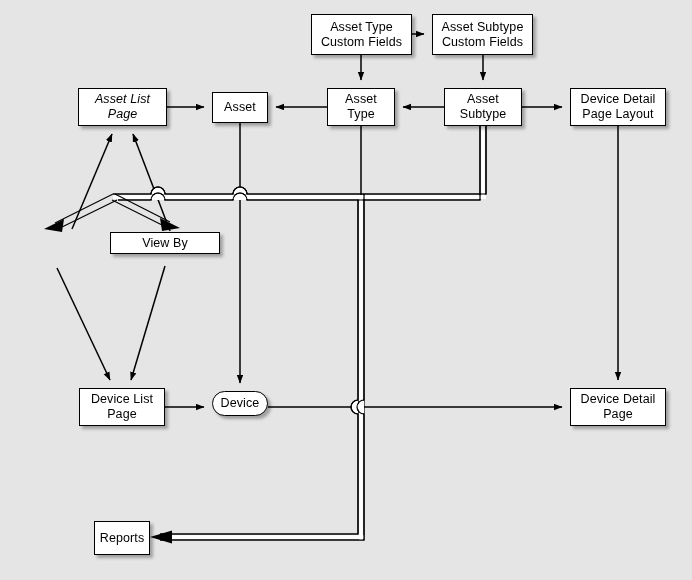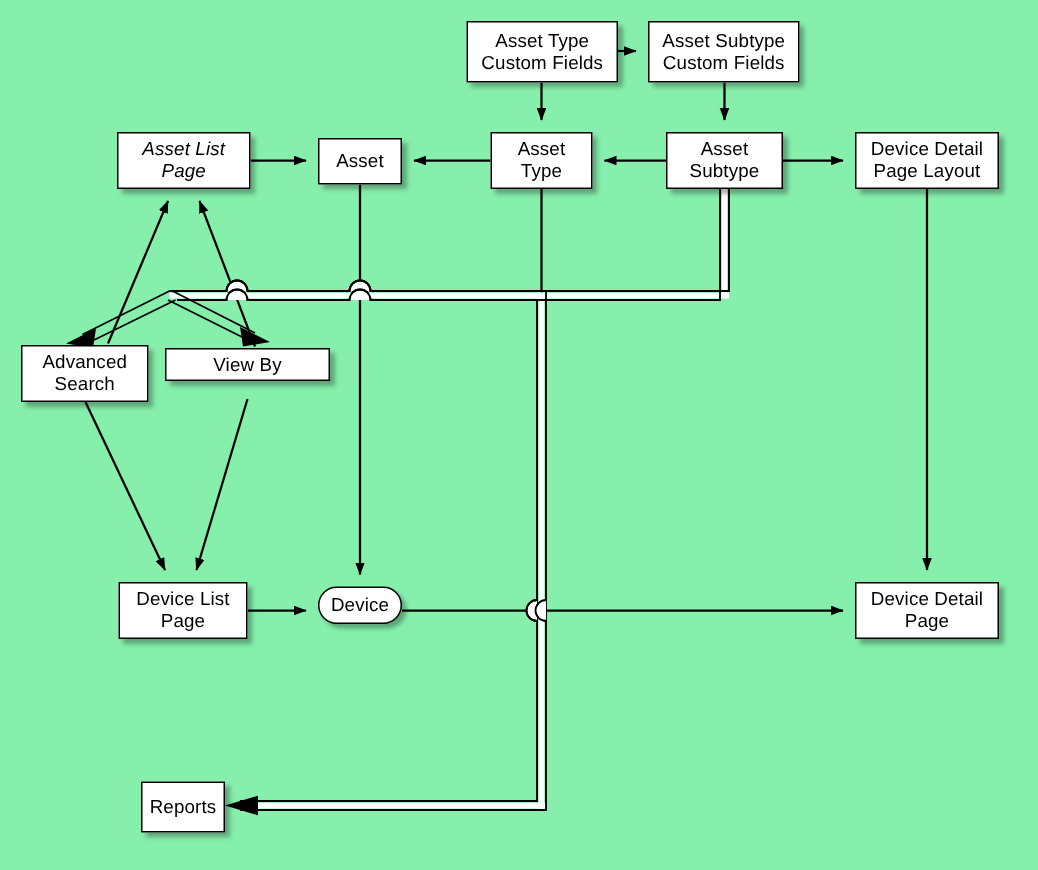--- a/index.html
+++ b/index.html
@@ -10,21 +10,21 @@
   body {
     width: 692px;
     height: 580px;
     font-family: "Liberation Sans", sans-serif;
     overflow: hidden;
   }
   #canvas {
     position: relative;
     width: 692px;
     height: 580px;
-    background: #86efac;
+    background: #e5e5e5;
   }
   #edges {
     position: absolute;
     left: 0;
     top: 0;
     width: 692px;
     height: 580px;
   }
   .node {
     position: absolute;
@@ -170,22 +170,20 @@
 
   <div class="node" style="left:327px; top:88px; width:68px; height:38px;">Asset
 Type</div>
 
   <div class="node" style="left:444px; top:88px; width:78px; height:38px;">Asset
 Subtype</div>
 
   <div class="node" style="left:570px; top:88px; width:96px; height:38px;">Device Detail
 Page Layout</div>
 
-  <div class="node" style="left:14px; top:230px; width:85px; height:38px;">Advanced
-Search</div>
 
   <div class="node" style="left:110px; top:232px; width:110px; height:22px;">View By</div>
 
   <div class="node" style="left:79px; top:388px; width:86px; height:38px;">Device List
 Page</div>
 
   <div class="node" style="left:212px; top:391px; width:56px; height:25px;border-radius:13px;">Device</div>
 
   <div class="node" style="left:570px; top:388px; width:96px; height:38px;">Device Detail
 Page</div>

